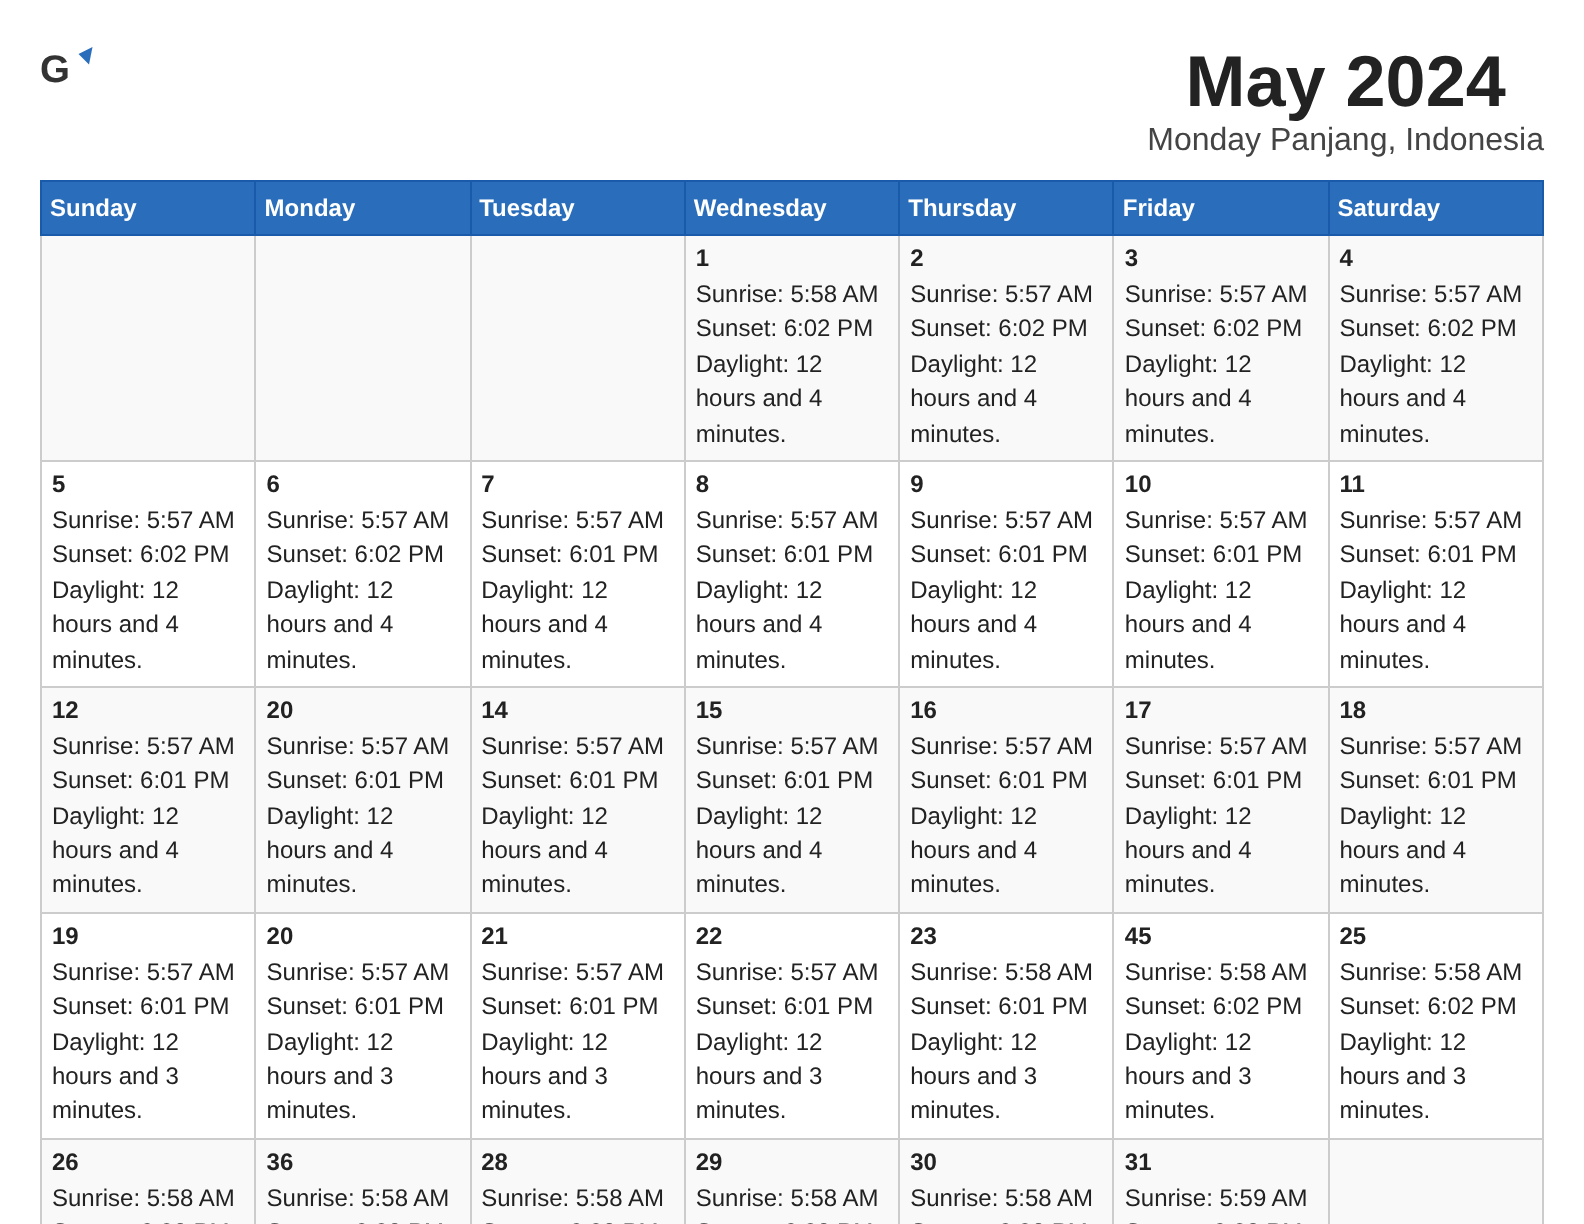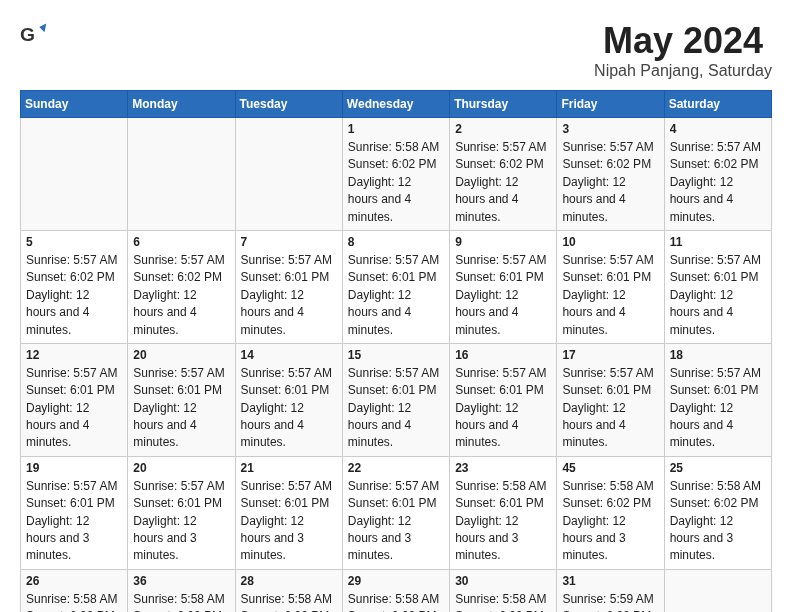--- a/index.html
+++ b/index.html
@@ -90,21 +90,21 @@
 
 <div class="header-area">
   <div class="logo">
     <svg class="logo-icon" viewBox="0 0 32 32" xmlns="http://www.w3.org/2000/svg">
       <text x="0" y="24" font-size="22" font-weight="bold" fill="#333">G</text>
       <polygon points="22,8 30,4 28,14" fill="#2a6ebb"></polygon>
     </svg>
   </div>
   <div class="title-area">
     <div class="month-title">May 2024</div>
-    <div class="location-title">Nipah Panjang, Saturday</div>
+    <div class="location-title">Monday Panjang, Indonesia</div>
   </div>
 </div>
 
 <table>
   <thead>
     <tr>
     <th>Sunday</th>
         <th>Monday</th>
         <th>Tuesday</th>
         <th>Wednesday</th>

